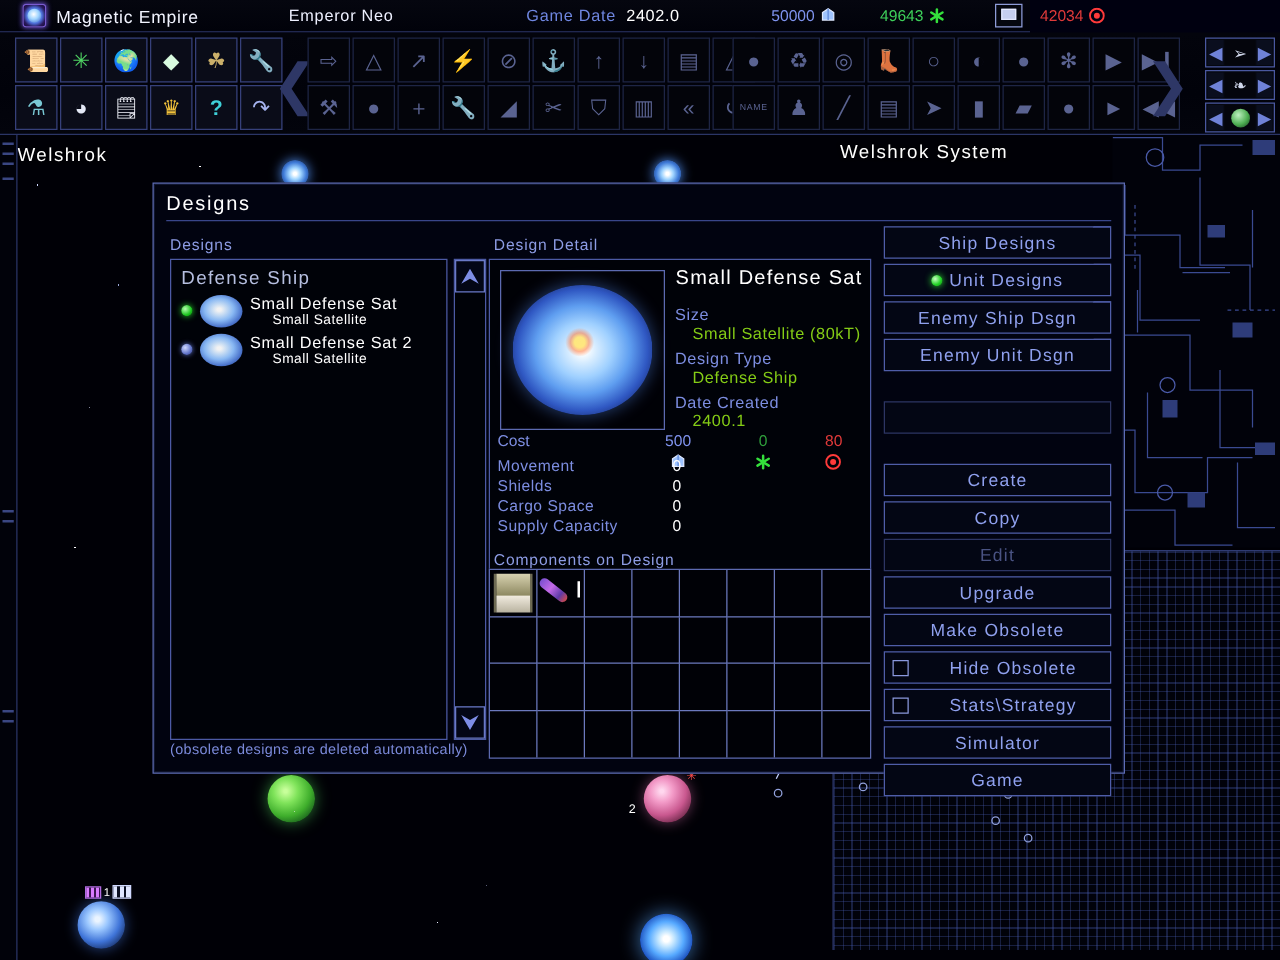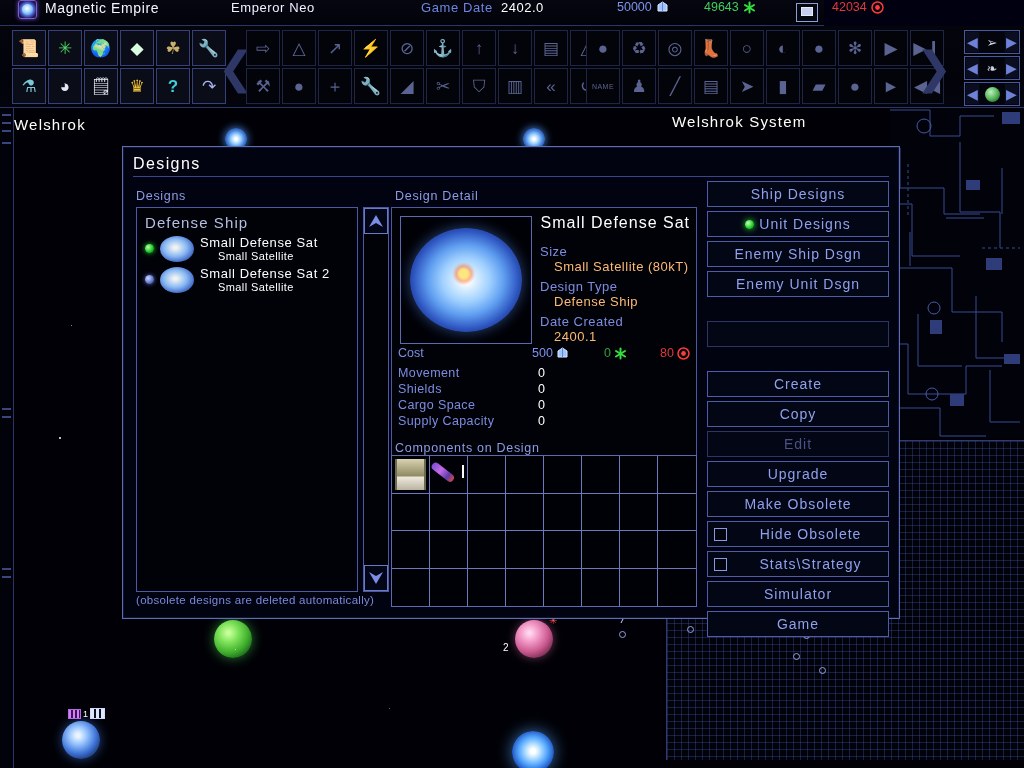--- a/index.html
+++ b/index.html
@@ -64,21 +64,21 @@
   }
 
   
   .planet { position: absolute; border-radius: 50%; }
 
   
   #topbar {
     position: absolute; left: 0; top: 0; width: 824px; height: 26px;
     background: linear-gradient(#05060f, #01020a);
     border-bottom: 1px solid #2b3566;
-    display: flex; 
+    display: flex; align-items: center;
   }
   .emp-emblem {
     width: 19px; height: 19px; margin-left: 18px; margin-right: 8px;
     border-radius: 3px;
     background: radial-gradient(circle at 50% 50%, #e8f2ff 0%, #7fb8ff 28%, #4d6fd8 52%, #2a1a5e 75%, #160a35 100%);
     border: 1px solid #7a5bd0;
     box-shadow: 0 0 4px #6a4fd0;
     position: relative;
   }
   .emp-emblem::after {
@@ -228,29 +228,29 @@
       radial-gradient(circle at 48% 44%, rgba(255,230,120,.95) 0 5%, rgba(255,120,60,.55) 9%, transparent 14%),
       radial-gradient(ellipse at 50% 50%, #ffffff 4%, #d6ecff 14%, #9fd0ff 30%, #5f9ef0 48%, #2f57c2 66%, #121f56 84%, #050a1f 100%);
     box-shadow: 0 0 14px rgba(90,150,255,.45);
   }
   #detail-name {
     position:absolute; left: 144px; top: 6px; right: 6px;
     color:#ffffff; font-size: 16px; letter-spacing: 1px; text-align: right;
   }
   .kv { position:absolute; left: 148px; }
   .kv .k { color:#7c8de0; font-size: 13px; letter-spacing: .5px; }
-  .kv .v { color:#fdba74; font-size: 13px; letter-spacing: .5px; padding-left: 14px; }
+  .kv .v { color:#84cc16; font-size: 13px; letter-spacing: .5px; padding-left: 14px; }
 
   .statline { position:absolute; left: 6px; width: 294px; display:flex; font-size: 12.5px; }
   .statline .sk { width: 140px; color:#7c8de0; letter-spacing:.4px; }
   .statline .sv { color:#ffffff; }
 
   #cost-row { position:absolute; left: 6px; top: 138px; width: 294px; font-size: 12.5px; }
   #cost-row .sk { position:absolute; left:0; color:#7c8de0; }
-  .costcell { position:absolute; display:flex; align-items:center; gap:3px; }
+  .costcell { position:absolute; display:flex; align-items:center; gap:3px;flex-direction:column; }
 
   #comp-cap { position:absolute; left: 272px; top: 440px; }
   #comp-grid {
     position:absolute; left: 268px; top: 308px; width: 306px; height: 152px;
     border:1px solid #5c6ab0; background:#000106;
     display:grid; grid-template-columns: repeat(8, 1fr); grid-template-rows: repeat(4, 1fr);
   }
   .cell { border-right:1px solid #6b79bd; border-bottom:1px solid #6b79bd; position:relative; }
   .cell:nth-child(8n) { border-right:none; }
   .cell:nth-child(n+25) { border-bottom:none; }

